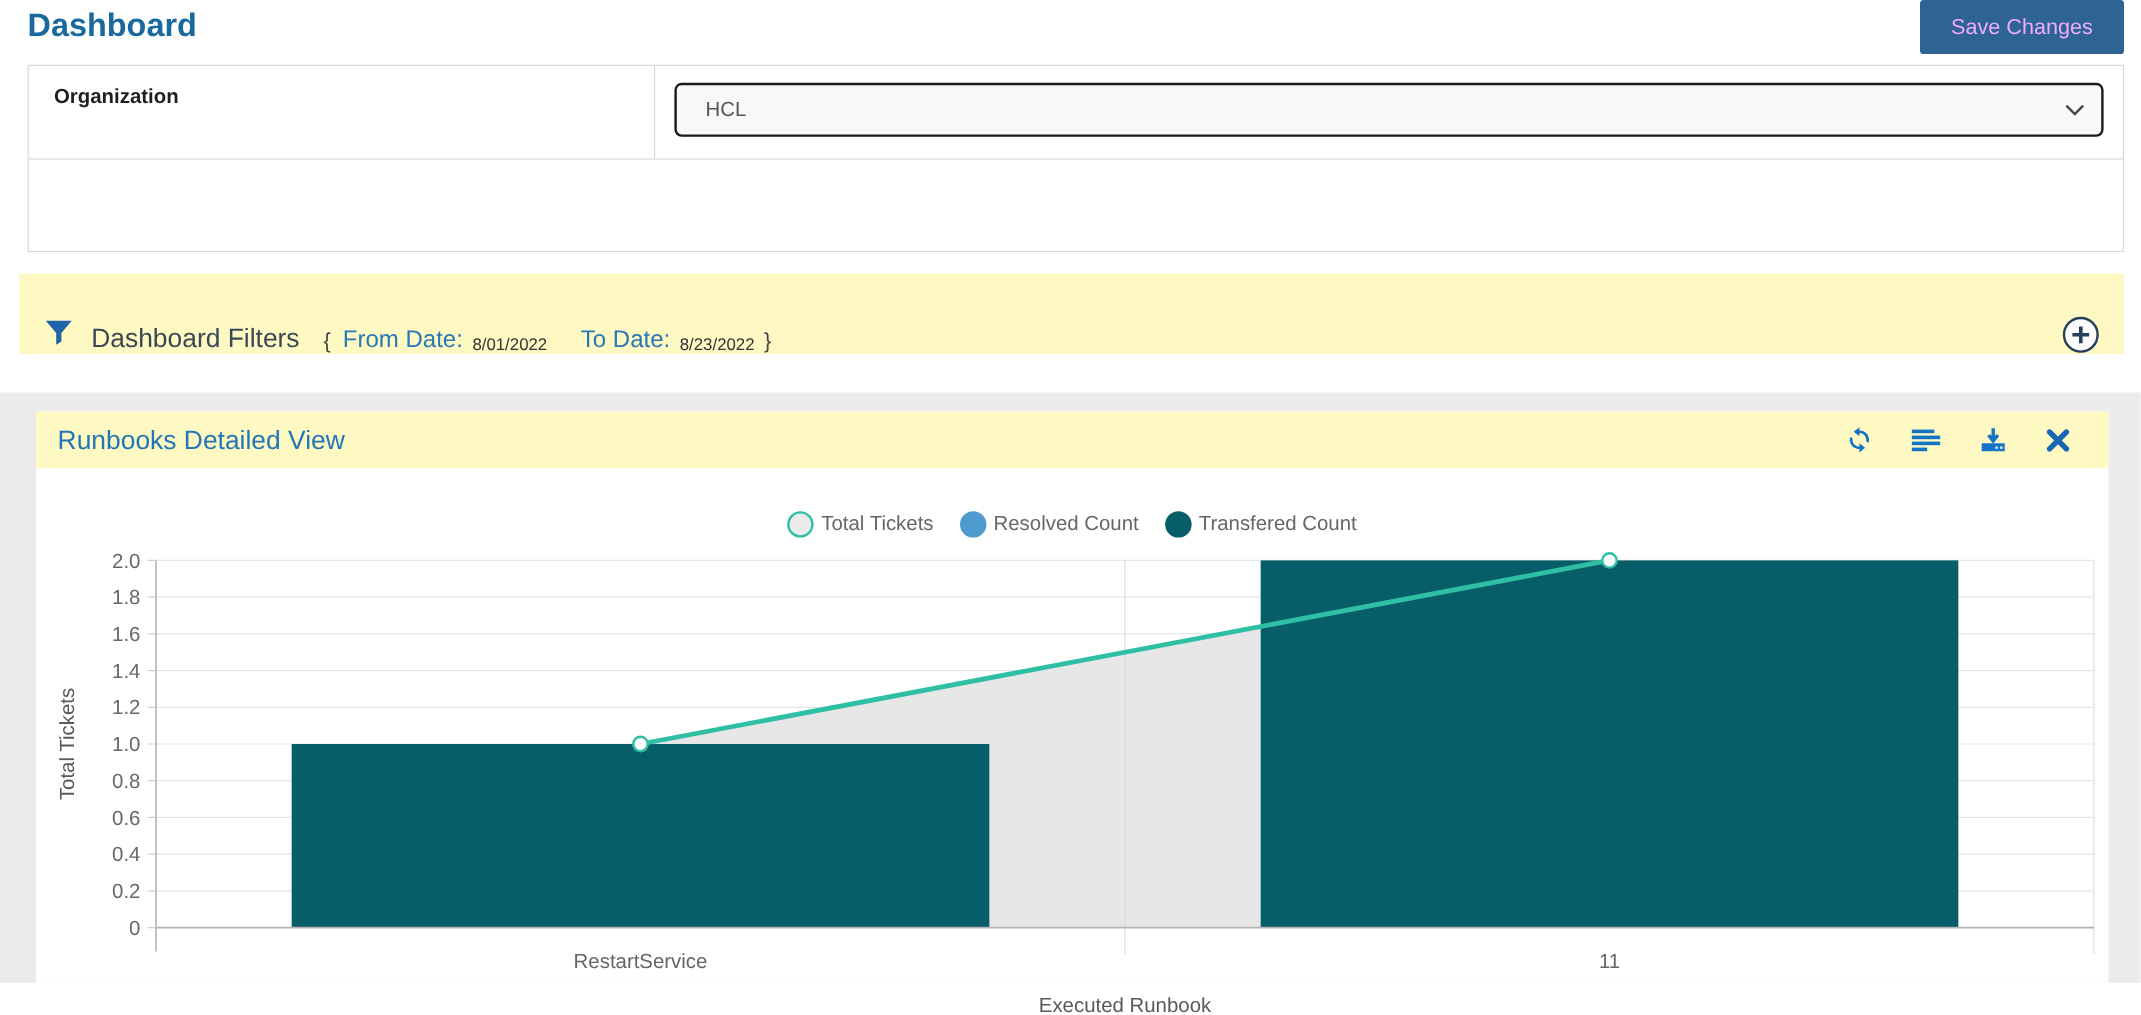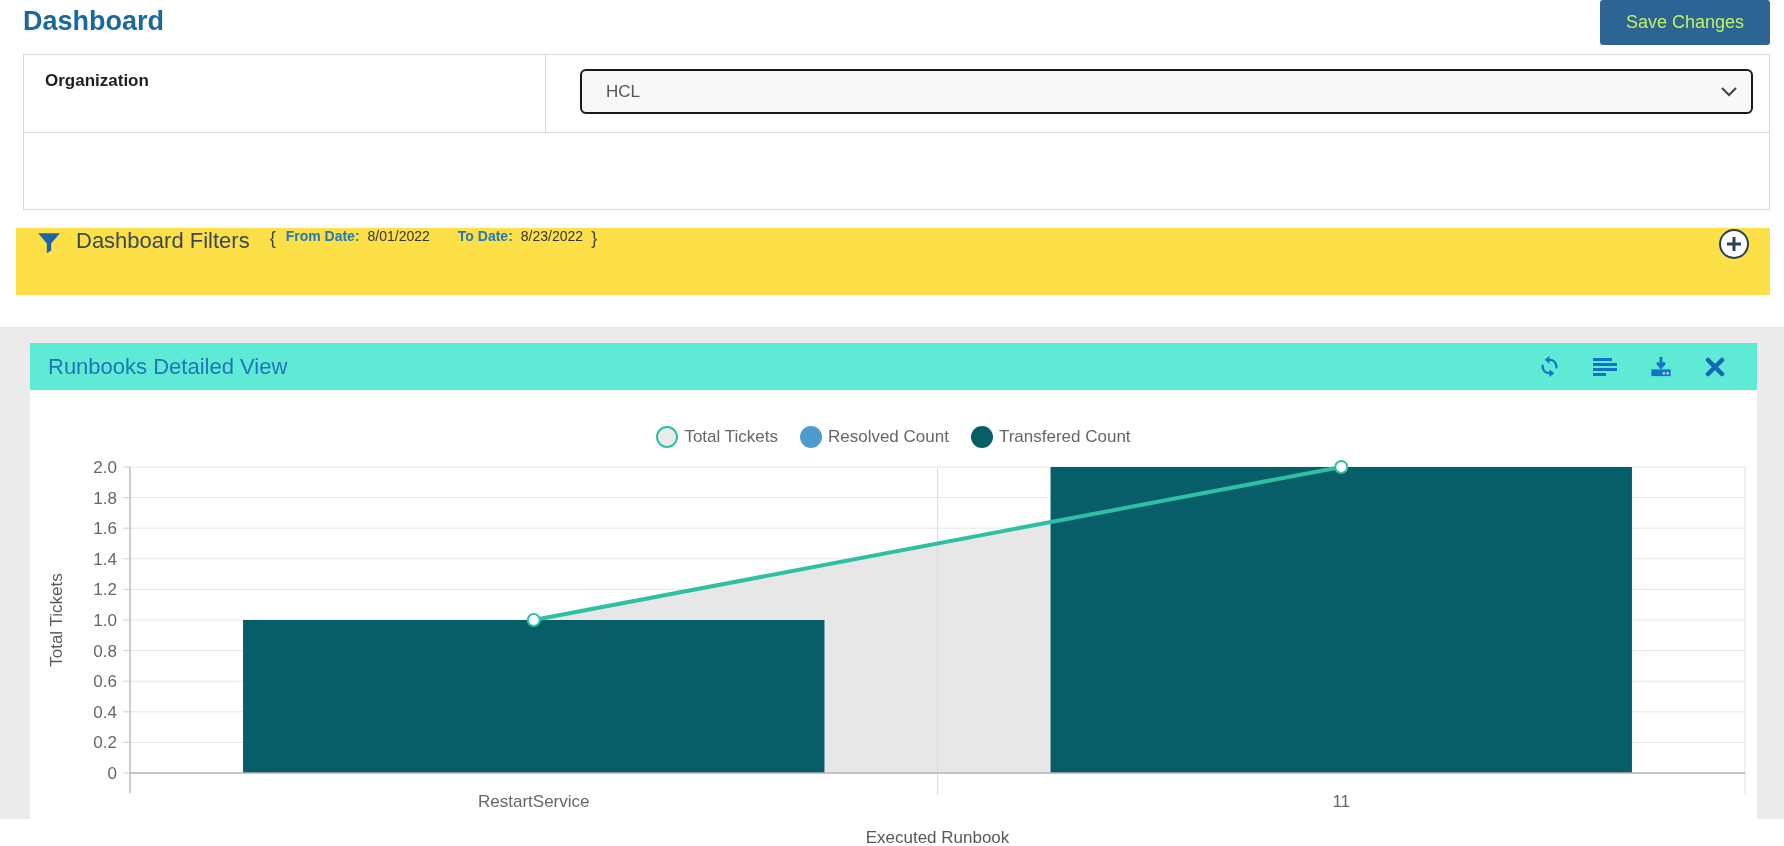--- a/index.html
+++ b/index.html
@@ -1,50 +1,50 @@
 <!DOCTYPE html>
 <html><head>
 <meta charset="utf-8">
 <style>
   * { box-sizing: border-box; margin: 0; padding: 0; }
   html,body { width:1784px; height:846px; overflow:hidden; background:#fff;
     font-family:"Liberation Sans", sans-serif; }
   .topbar { position:relative; height:48px; }
   .page-title { position:absolute; left:23px; top:6px; font-size:27px; font-weight:bold; color:#19699e; }
   .save-btn { position:absolute; right:14px; top:0; height:45px; padding:0 26px;
-    background:#2e6493; color:#bef264; font-size:18px; border:none; border-radius:3px;
+    background:#2e6493; color:#f0abfc; font-size:18px; border:none; border-radius:3px;
     font-family:"Liberation Sans", sans-serif; cursor:pointer; }
 
   .settings-table { margin:6px 14px 0 23px; border:1px solid #d9d9d9; }
-  .settings-row { display:flex; height:77px;gap:18px; }
+  .settings-row { display:flex; height:77px; }
   .settings-row + .settings-row { border-top:1px solid #d9d9d9; }
   .settings-label { width:522px; border-right:1px solid #d9d9d9; padding:16px 0 0 21px;
     font-size:17px; font-weight:bold; color:#1f1f1f; }
   .settings-value { flex:1; padding:14px 16px 0 16px; }
   .select-box { position:relative; height:45px; display:flex; align-items:center;
     padding-left:18px; font-size:17px; color:#555; cursor:pointer; }
   .select-box.focused { border:2px solid #1a1a1a; border-radius:6px; background:#f8f8f8;padding-left:24px; }
   .select-box.normal { border:1px solid #b7cedd; border-radius:2px; background:#f7f9fb; }
   .select-box .chev { position:absolute; right:14px; top:50%; transform:translateY(-50%); }
 
-  .filter-bar { margin:18px 14px 0 16px; height:67px; background:#fde047;
-    display:flex; align-items:flex-start; padding:0 20px; }
+  .filter-bar { margin:18px 14px 0 16px; height:67px; background:#fef9c3;
+    display:flex; align-items:flex-end; padding:0 20px; }
   .filter-bar .funnel { margin-top:2px; }
   .filter-title { font-size:22px; color:#3a4856; margin-left:14px; }
   .brace { font-size:18px; color:#444; margin-left:20px; }
-  .date-label { font-size:14px; font-weight:bold; color:#2878b8; margin-left:10px; }
+  .date-label { font-size:20px; font-weight:normal; color:#2878b8; margin-left:10px; }
   .date-value { font-size:14px; color:#333; margin-left:8px; }
   .date-label.to { margin-left:28px; }
   .brace.close { margin-left:8px; }
   .filter-spacer { flex:1; }
   .plus-btn { width:32px; height:32px; cursor:pointer; }
 
   .gray-area { margin-top:32px; background:#ebebeb; height:492px; padding:16px 27px 0 30px; }
   .panel { background:#fff; height:100%; }
-  .panel-header { height:47px; background:#5eead4; display:flex; align-items:center; padding:0 18px; }
+  .panel-header { height:47px; background:#fef9c3; display:flex; align-items:center; padding:0 18px; }
   .panel-title { font-size:22px; color:#2177b5; }
   .panel-spacer { flex:1; }
   .panel-icons { display:flex; align-items:center; gap:32px; margin-right:14px; }
   .panel-icons span { display:flex; cursor:pointer; }
 
   .legend-row { display:flex; justify-content:center; align-items:center; gap:22px; margin-top:36px; }
   .legend-item { display:flex; align-items:center; gap:6px; }
   .legend-dot { width:22px; height:22px; border-radius:50%; }
   .legend-label { font-size:17px; color:#666; }
 

